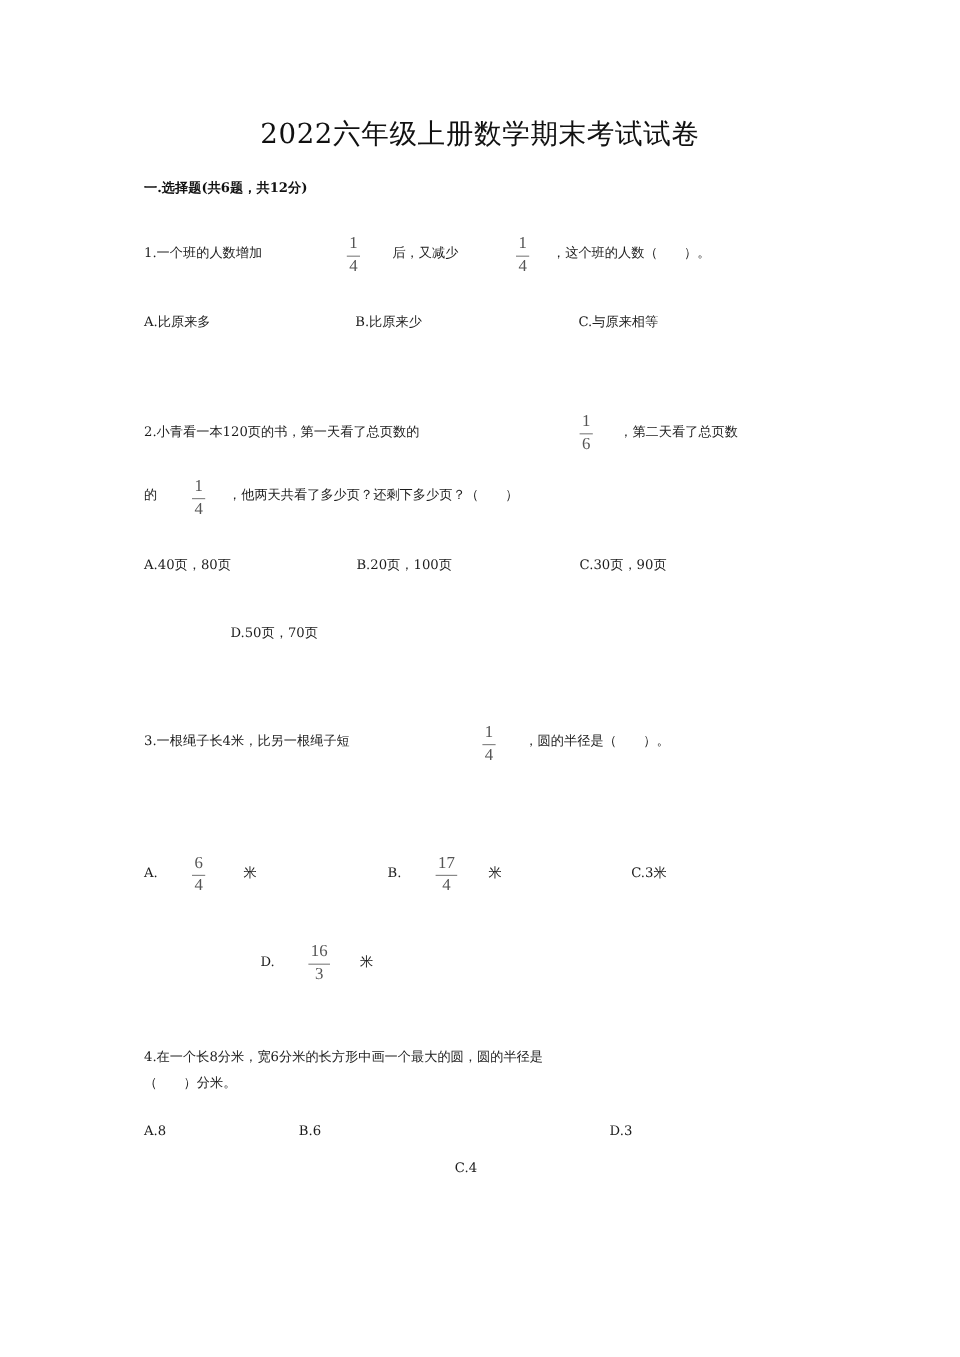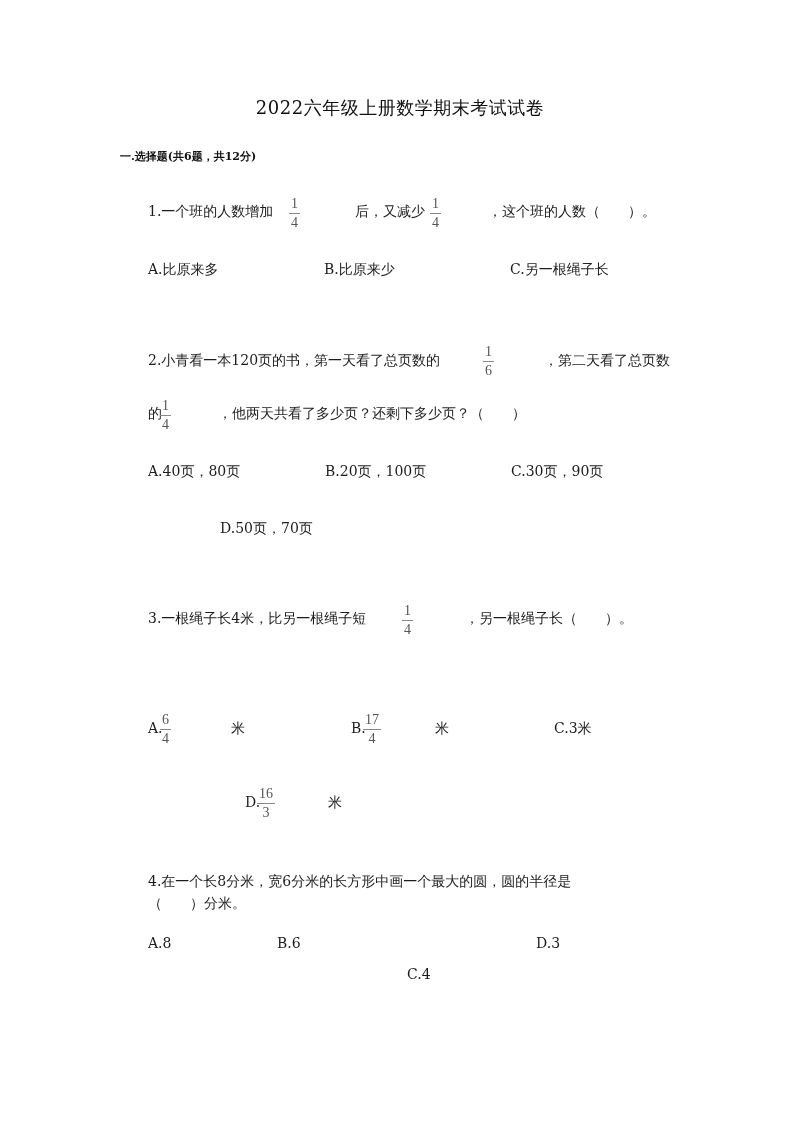--- a/index.html
+++ b/index.html
@@ -12,31 +12,31 @@
       height: 1131px;
       position: relative;
       overflow: hidden;
       font-family: "DejaVu Serif", "Liberation Serif", serif;
       color: #1a1a1a;
     }
     .abs { position: absolute; white-space: nowrap; }
     .title {
       left: 0; width: 800px; top: 96px;
       text-align: center;
-      font-size: 18px;
+      font-size: 23px;
       letter-spacing: 0.5px;
       color: #111;
     }
     .section {
       left: 120px; top: 149px;
       font-size: 11px;
       font-weight: bold;
       color: #111;
     }
-    .txt { font-size: 14px; line-height: 20px; color: #1c1c1c; margin-left: 28px; }
+    .txt { font-size: 11px; line-height: 20px; color: #1c1c1c; }
     .frac {
       position: absolute;
       display: flex;
       flex-direction: column;
       align-items: center;
       font-family: "Liberation Serif", "DejaVu Serif", serif;
       font-size: 14px;
       line-height: 16px;
       color: #555;
     }
@@ -59,21 +59,21 @@
     </div>
     <div class="abs txt" style="left:327px; top:201px;">后，又减少</div>
     <div class="frac" style="left:430px; top:196px;">
       <span class="num">1</span>
       <span class="den">4</span>
     </div>
     <div class="abs txt" style="left:460px; top:201px;">，这个班的人数（　　）。</div>
 
     <div class="abs txt" style="left:120px; top:259px;">A.比原来多</div>
     <div class="abs txt" style="left:296px; top:259px;">B.比原来少</div>
-    <div class="abs txt" style="left:482px; top:259px;">C.另一根绳子长</div>
+    <div class="abs txt" style="left:482px; top:259px;">C.与原来相等</div>
   </div>
 
   <div>
     <div class="abs txt" style="left:120px; top:350px;">2.小青看一本120页的书，第一天看了总页数的</div>
     <div class="frac" style="left:483px; top:344px;">
       <span class="num">1</span>
       <span class="den">6</span>
     </div>
     <div class="abs txt" style="left:516px; top:350px;">，第二天看了总页数</div>
 
@@ -89,21 +89,21 @@
     <div class="abs txt" style="left:483px; top:461px;">C.30页，90页</div>
     <div class="abs txt" style="left:192px; top:518px;">D.50页，70页</div>
   </div>
 
   <div>
     <div class="abs txt" style="left:120px; top:608px;">3.一根绳子长4米，比另一根绳子短</div>
     <div class="frac" style="left:402px; top:603px;">
       <span class="num">1</span>
       <span class="den">4</span>
     </div>
-    <div class="abs txt" style="left:437px; top:608px;">，另一根绳子长（　　）。</div>
+    <div class="abs txt" style="left:437px; top:608px;">，圆的半径是（　　）。</div>
 
     <div class="abs txt" style="left:120px; top:718px;">A.</div>
     <div class="frac" style="left:160px; top:712px;">
       <span class="num">6</span>
       <span class="den">4</span>
     </div>
     <div class="abs txt" style="left:203px; top:718px;">米</div>
 
     <div class="abs txt" style="left:323px; top:718px;">B.</div>
     <div class="frac" style="left:363px; top:712px;justify-content:space-between;">

